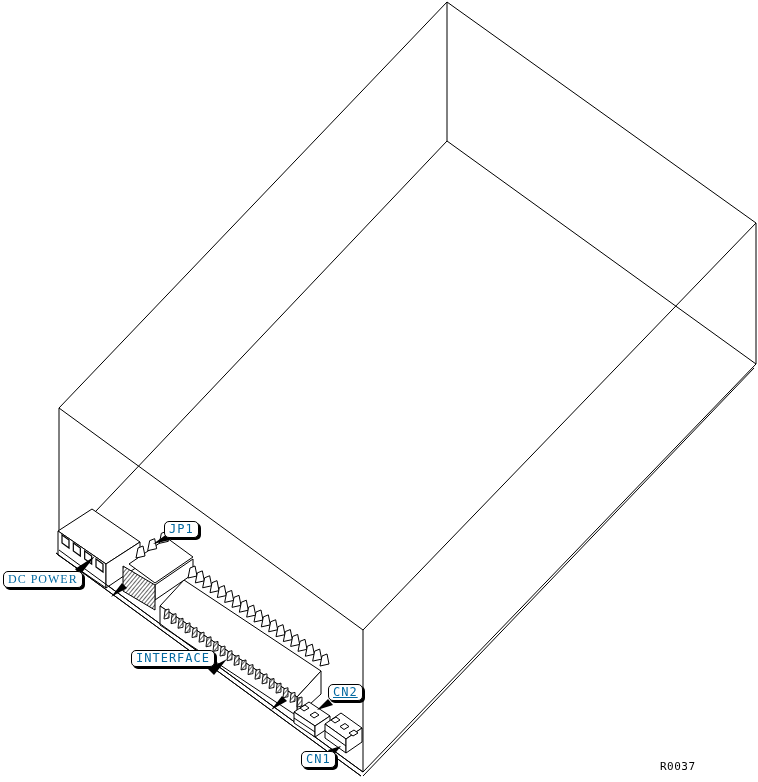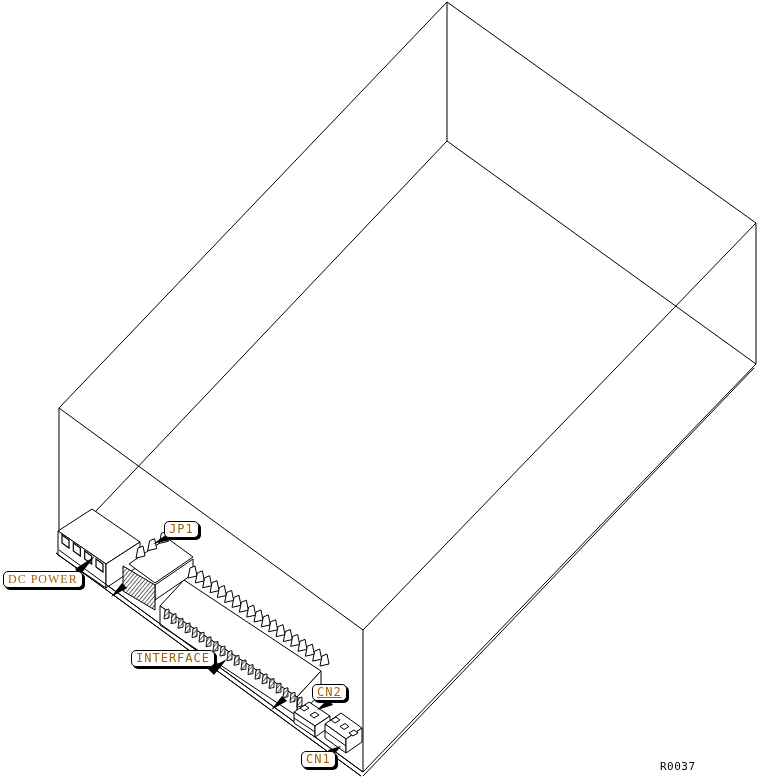--- a/index.html
+++ b/index.html
@@ -1,21 +1,21 @@
 <!DOCTYPE html>
 <html><head>
 <meta charset="utf-8">
 <style>
   html,body{margin:0;padding:0;background:#fff;}
   .stage{position:relative;width:758px;height:782px;background:#fff;overflow:hidden;
          font-family:"DejaVu Sans Mono", monospace;}
   .stage svg{position:absolute;left:0;top:0;}
   .callout{position:absolute;z-index:3;background:#fff;border:1.5px solid #000;
            border-radius:5px;box-shadow:2px 2px 0 0 #000;padding:1px 4px;
-           font-size:12px;line-height:13px;letter-spacing:1px;color:#a16207;
+           font-size:12px;line-height:13px;letter-spacing:1px;color:#0369a1;
            white-space:nowrap;font-family:"DejaVu Sans Mono",monospace;}
   .refnum{position:absolute;z-index:3;font-size:11px;letter-spacing:0.5px;color:#000;
           font-family:"DejaVu Sans Mono",monospace;padding-left:10px;}
   .wire{stroke:#000;stroke-width:1;fill:none;}
   .face{stroke:#000;stroke-width:1;fill:#fff;}
   .hatchface{stroke:#000;stroke-width:1;}
   .wedge{fill:#000;stroke:none;}
 </style>
 </head>
 <body>
@@ -156,17 +156,17 @@
       <polygon class="wedge" points="317,710 328,699 333,705"></polygon>
       <polygon class="wedge" points="341,746 328,750 333,756"></polygon>
       <polygon class="wedge" points="111,597 122,583 127,588"></polygon>
       <polygon class="wedge" points="271,710 282,696 287,701"></polygon>
     </g>
   </svg>
 
   <div class="callout" style="left:3px;top:571px;font-family:Liberation Serif, serif;"><span>DC POWER</span></div>
   <div class="callout" style="left:164px;top:521px;"><span>JP1</span></div>
   <div class="callout" style="left:131px;top:650px;"><span>INTERFACE</span></div>
-  <div class="callout" style="left:312px;top:684px;text-decoration:underline;"><span>CN2</span></div>
+  <div class="callout" style="left:328px;top:684px;text-decoration:underline;"><span>CN2</span></div>
   <div class="callout" style="left:301px;top:751px;"><span>CN1</span></div>
 
   <div class="refnum" style="left:650px;top:760px;">R0037</div>
 </div>
 
 </body></html>

